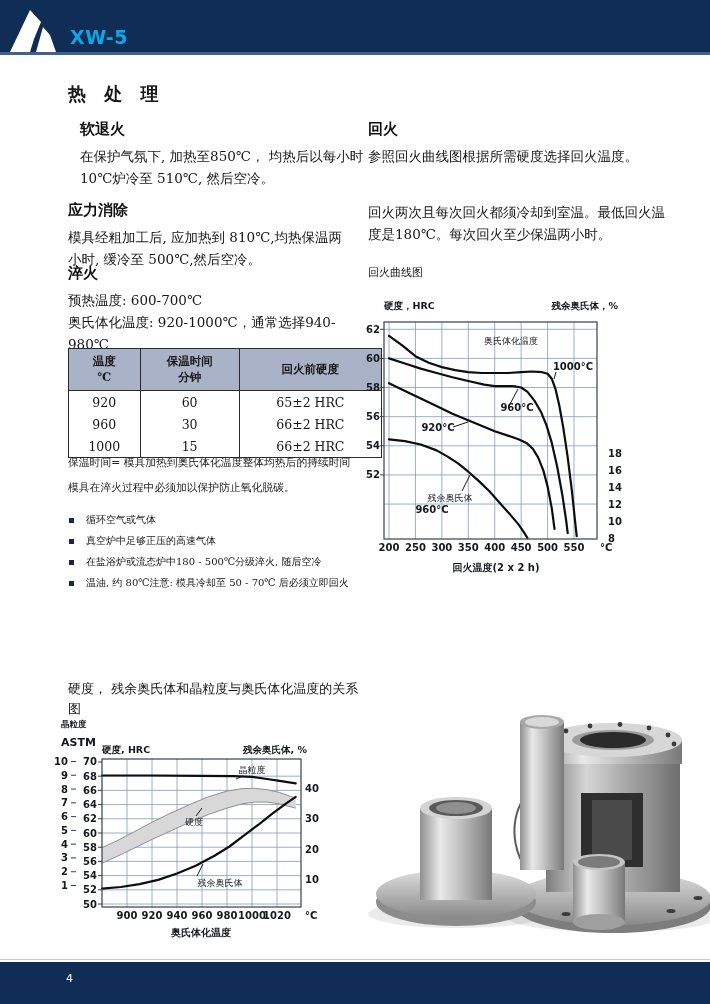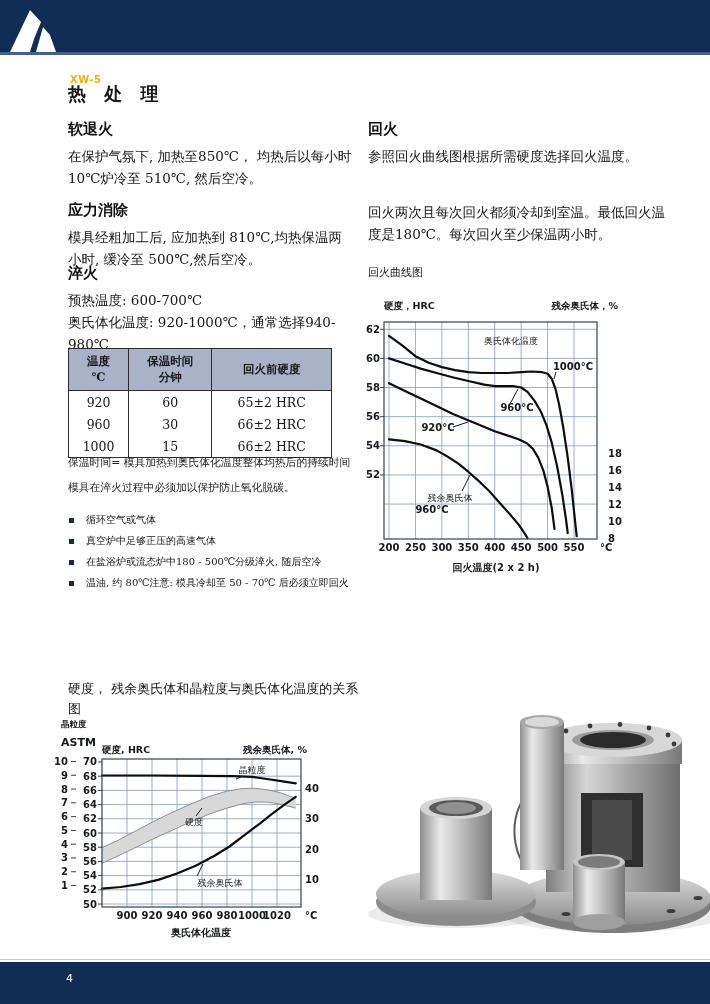--- a/index.html
+++ b/index.html
@@ -2,37 +2,37 @@
 <html><head>
 <meta charset="utf-8">
 <style>
   html,body{margin:0;padding:0;background:#e8e8e8;}
   .page{position:relative;width:710px;height:1004px;background:#ffffff;overflow:hidden;
         font-family:"DejaVu Serif",serif;color:#161616;}
   
   .header-bar{position:absolute;left:0;top:0;width:710px;height:52px;background:#0f2d55;
               border-bottom:3px solid #41618f;}
   .logo{position:absolute;left:8px;top:5px;}
-  .brand{position:absolute;left:70px;top:26px;color:#eab308;
-         font-family:"DejaVu Sans",sans-serif;font-weight:bold;font-size:10px;letter-spacing:.5px;margin-top:48px;}
+  .brand{position:absolute;left:70px;top:26px;color:#0ea5e9;
+         font-family:"DejaVu Sans",sans-serif;font-weight:bold;font-size:19px;letter-spacing:.5px;}
   
   .footer-line{position:absolute;left:0;top:959px;width:710px;height:1px;background:#c9c9c9;}
   .footer-bar{position:absolute;left:0;top:962px;width:710px;height:42px;background:#0f2d55;}
   .page-number{position:absolute;left:66px;top:10px;color:#ffffff;
                font-family:"DejaVu Sans",sans-serif;font-size:11px;}
   
   .abs{position:absolute;}
   .doc-title{left:68px;top:82px;font-size:18px;font-weight:bold;letter-spacing:6px;}
   h3.sec{margin:0 0 7px 0;font-family:"DejaVu Sans",sans-serif;font-size:15px;font-weight:bold;color:#101010;}
   p.body{margin:0;font-size:13.5px;line-height:1.62;}
   p.small-note{margin:0 0 9px 0;font-size:10.8px;line-height:1.5;color:#222;}
   .col-l{width:287px;}
   .col-r{width:300px;}
   
-  table.hard{border-collapse:collapse;width:264px;border:1.6px solid #2b2b2b;}
+  table.hard{border-collapse:collapse;width:314px;border:1.6px solid #2b2b2b;}
   table.hard th{background:#a9b2c6;font-size:11.5px;font-weight:bold;text-align:center;
                 padding:5px 2px;line-height:1.35;border-right:1.6px solid #2b2b2b;
                 border-bottom:1.6px solid #2b2b2b;}
   table.hard td{font-size:12.5px;text-align:center;padding:3.5px 2px;border-right:1.6px solid #2b2b2b;}
   table.hard th:last-child,table.hard td:last-child{border-right:none;}
   
   ul.qm{list-style:none;margin:0;padding:0;}
   ul.qm li{position:relative;padding-left:18px;margin-bottom:6px;font-size:10px;line-height:1.5;}
   ul.qm li .sq{position:absolute;left:1px;top:6px;width:5px;height:5px;background:#13294a;}
   .chart-label{font-size:11px;}
@@ -47,21 +47,21 @@
   <div class="header-bar">
     <svg class="logo" width="52" height="48" viewBox="0 0 52 48">
       <polygon points="2,47 22,5 33,17 26,34 22,47" fill="#ffffff"></polygon>
       <polygon points="28,47 35,22 42,30 48,47" fill="#ffffff"></polygon>
     </svg>
     <span class="brand">XW-5</span>
   </div>
 
   <div class="abs doc-title">热 处 理</div>
 
-  <div class="abs col-l" style="left:68px;top:120px;">
+  <div class="abs col-l" style="left:80px;top:120px;">
     <h3 class="sec">软退火</h3>
     <p class="body">在保护气氛下, 加热至850℃， 均热后以每小时 10℃炉冷至 510℃, 然后空冷。</p>
   </div>
 
   <div class="abs col-l" style="left:68px;top:201px;">
     <h3 class="sec">应力消除</h3>
     <p class="body">模具经粗加工后, 应加热到 810℃,均热保温两小时, 缓冷至 500℃,然后空冷。</p>
   </div>
 
   <div class="abs col-l" style="left:68px;top:264px;">

